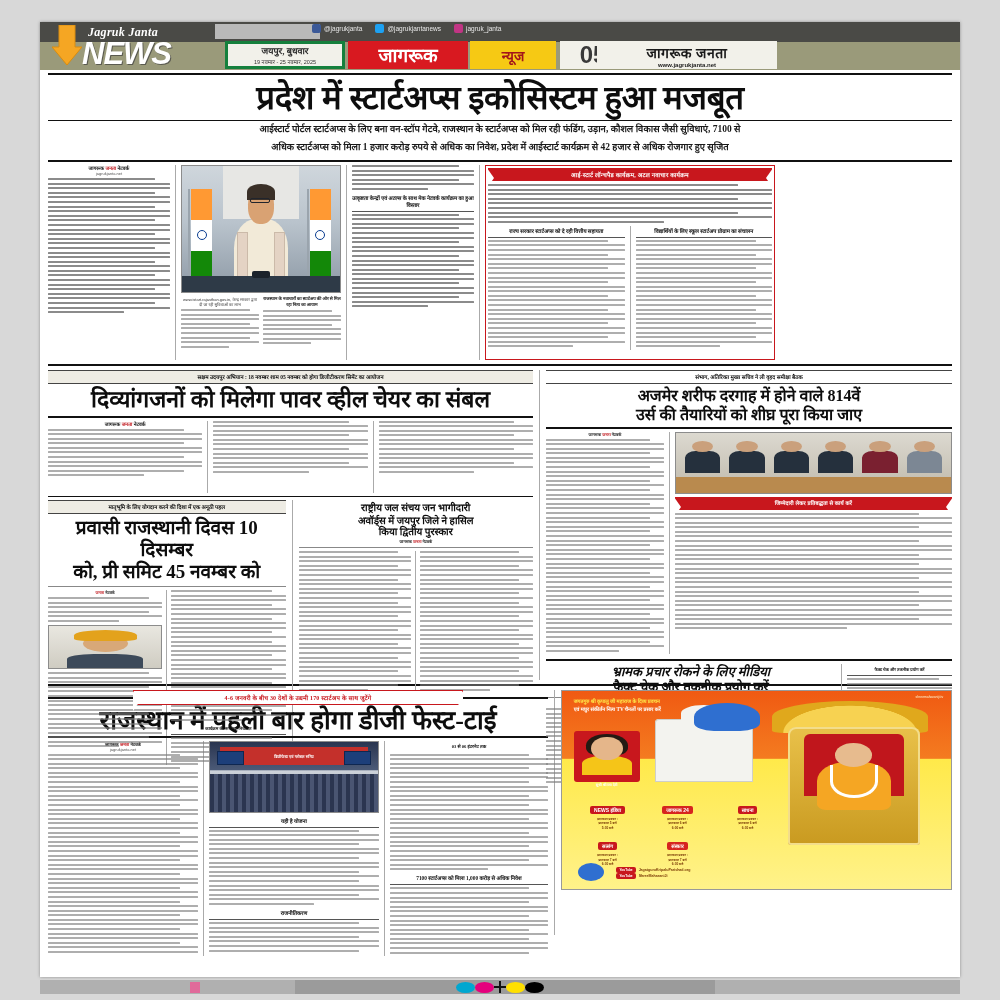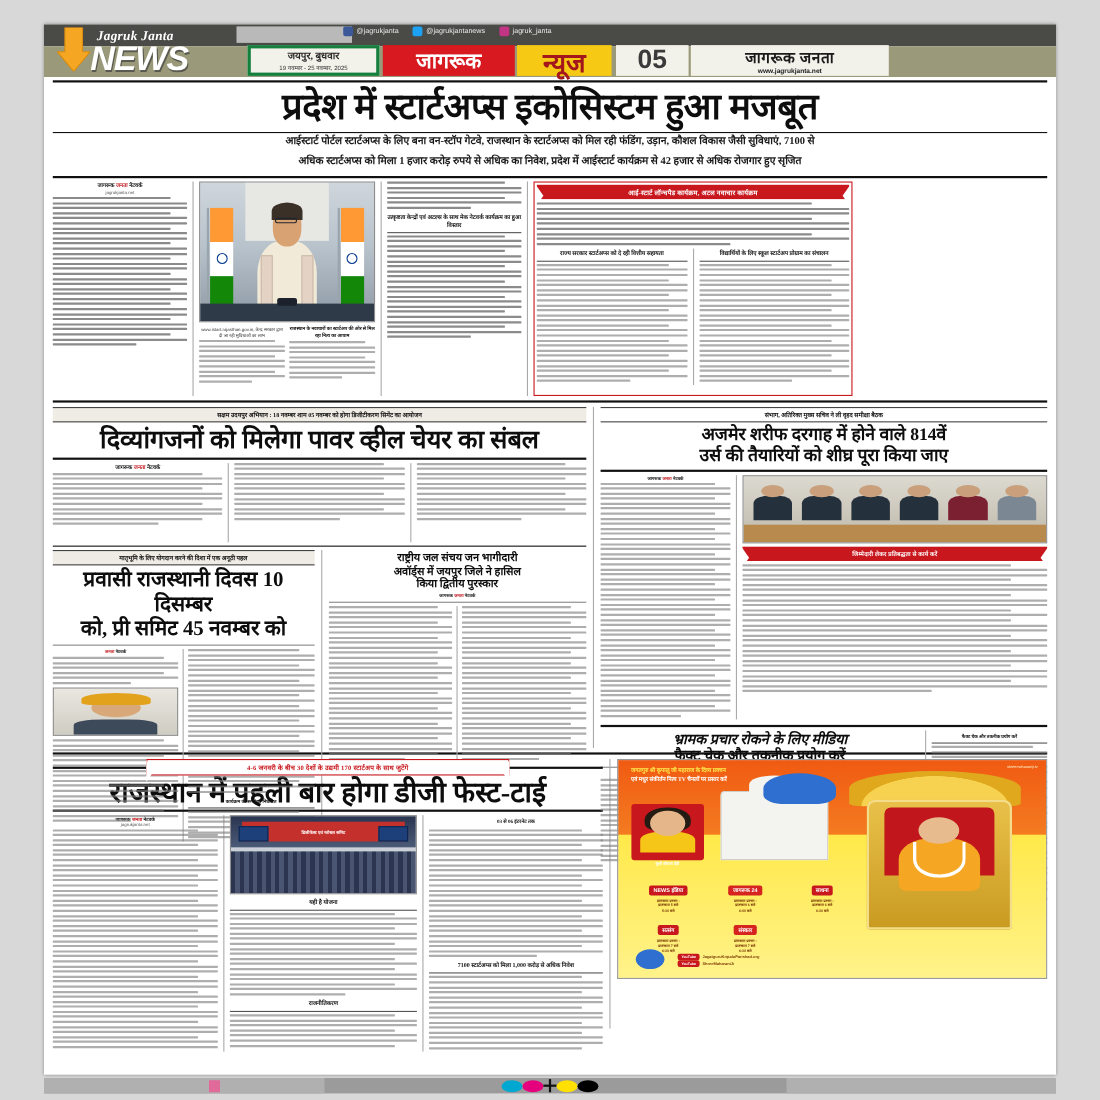--- a/index.html
+++ b/index.html
@@ -73,29 +73,29 @@
     position:absolute; left:308px; top:19px; width:120px; height:28px;
     background:#d81920; z-index:6;
     display:flex; align-items:center; justify-content:center;
   }
   .mh-red span { color:#fff; font-weight:bold; font-size:19px; font-family:"Liberation Serif",serif; }
   .mh-yellow {
     position:absolute; left:430px; top:19px; width:86px; height:28px;
     background:#f6c914; z-index:6;
     display:flex; align-items:center; justify-content:center;
   }
-  .mh-yellow span { color:#a3161b; font-weight:bold; font-size:24px; font-family:"Liberation Serif",serif; }
+  .mh-yellow span { color:#a3161b; font-weight:bold; font-size:14px; font-family:"Liberation Serif",serif; }
   .mh-pageno {
     position:absolute; left:520px; top:19px; width:66px; height:28px;
     background:#f2f1ea; z-index:6;
     display:flex; align-items:center; justify-content:center;
   }
   .mh-pageno span { color:#3a3a3a; font-weight:bold; font-size:24px; font-family:"Liberation Sans",sans-serif;}
   .mh-title2 {
-    position:absolute; left:588px; top:19px; width:180px; height:28px;
+    position:absolute; left:557px; top:19px; width:180px; height:28px;
     background:#f2f1ea; z-index:6;
     display:flex; flex-direction:column; align-items:center; justify-content:center;
   }
   .mh-t2-main { font-size:14px; font-weight:bold; color:#1a1a1a; font-family:"Liberation Serif",serif; letter-spacing:.5px;}
   .mh-t2-url { font-size:6px; font-weight:bold; color:#222; }
   
   .hl-rule { height:2px; background:#111; margin:3px 8px 0 8px; }
   .headline {
     text-align:center; font-family:"Liberation Serif", serif;
     font-weight:bold; font-size:33px; line-height:40px;

